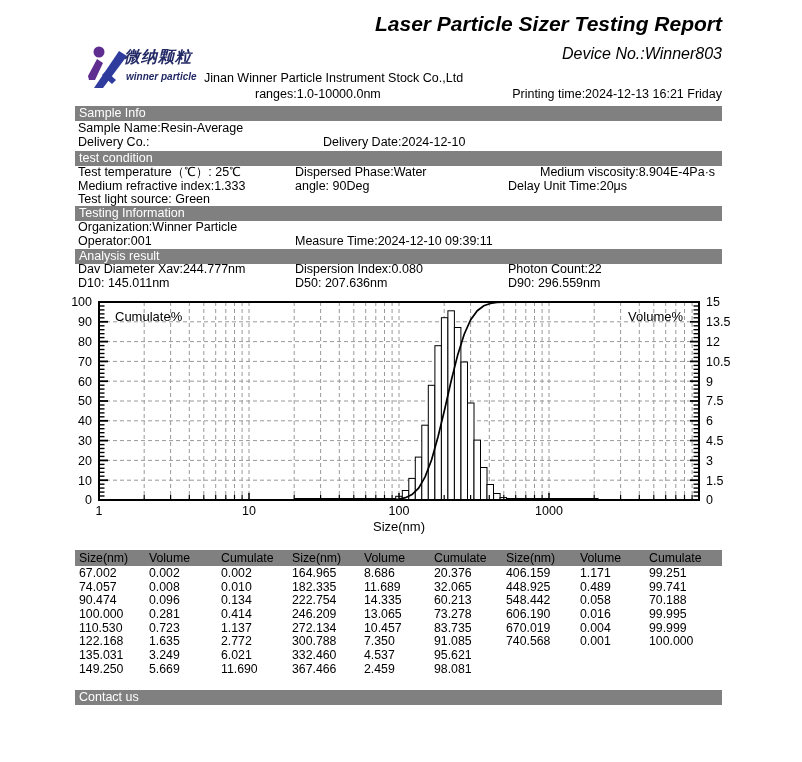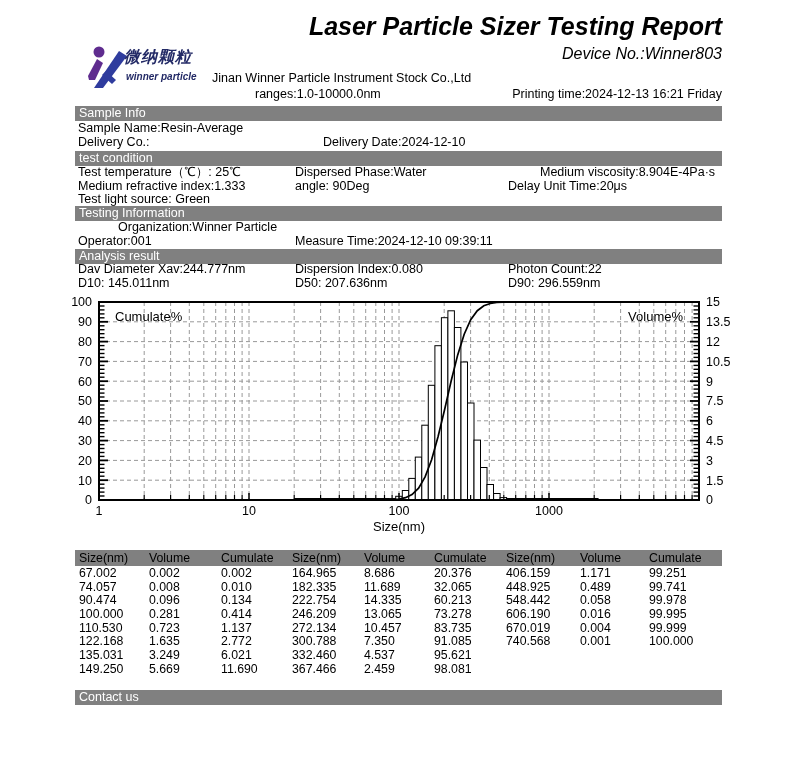--- a/index.html
+++ b/index.html
@@ -7,21 +7,21 @@
     width:802px;height:762px;position:relative;background:#ffffff;
     font-family:"Liberation Sans", sans-serif;color:#000;overflow:hidden;
   }
   .abs{position:absolute;white-space:nowrap;}
   .f12{font-size:12.5px;line-height:13.5px;}
   .bar{
     position:absolute;left:75px;width:643px;height:15px;
     background:var(--bar-gray,#808080);color:#fff;font-size:12.5px;
     line-height:15px;padding-left:4px;white-space:nowrap;
   }
-  .title{font-size:25px;font-weight:bold;font-style:italic;}
+  .title{font-size:21px;font-weight:bold;font-style:italic;}
   .device{font-size:16px;font-style:italic;}
   .brand-cn{font-size:16px;font-weight:bold;font-style:italic;color:var(--logo-navy,#232a66);letter-spacing:1px;line-height:22px;}
   .brand-en{font-size:10px;font-weight:bold;font-style:italic;color:var(--logo-navy,#232a66);line-height:11px;}
   .tbl-grid{display:grid;grid-template-columns:70px 72px 71px 72px 70px 72px 74px 69px 1fr;}
   #table-header{
     position:absolute;left:75px;top:550px;width:643px;height:16px;
     background:var(--bar-gray,#808080);color:#000;font-size:12.3px;line-height:16px;padding-left:4px;
   }
   #table-rows{
     position:absolute;left:75px;top:567px;width:643px;padding-left:4px;
@@ -40,40 +40,40 @@
   <svg width="46" height="46" viewBox="0 0 46 46" style="position:absolute;left:0;top:0;">
     <circle cx="13" cy="8" r="5.5" fill="#5f2c8f"></circle>
     <polygon points="2,32 11,15 17,19 9,36 3,36" fill="#5f2c8f"></polygon>
     <polygon points="8,44 33,7 41,12 17,44" fill="#2f3c9e"></polygon>
     <polygon points="20,27 30,36 26,40 16,31" fill="#2f3c9e"></polygon>
   </svg>
   <div class="abs brand-cn" style="left:38px;top:2px;">微纳颗粒</div>
   <div class="abs brand-en" style="left:40px;top:27px;">winner particle</div>
 </div>
 
-<div class="abs f12" style="left:212px;top:72px;text-align:center;">Jinan Winner Particle Instrument Stock Co.,Ltd</div>
+<div class="abs f12" style="left:204px;top:72px;text-align:center;">Jinan Winner Particle Instrument Stock Co.,Ltd</div>
 <div class="abs f12" style="left:255px;top:88px;">ranges:1.0-10000.0nm</div>
 <div class="abs f12" style="top:88px;right:80px;">Printing time:2024-12-13 16:21 Friday</div>
 
 <div class="bar" style="top:106px;">Sample Info</div>
 <div class="abs f12" style="left:78px;top:122px;">Sample Name:Resin-Average</div>
 <div class="abs f12" style="left:78px;top:136px;">Delivery Co.:</div>
 <div class="abs f12" style="left:295px;top:136px;margin-left:28px;">Delivery Date:2024-12-10</div>
 
 <div class="bar" style="top:151px;">test condition</div>
 <div class="abs f12" style="left:78px;top:166px;">Test temperature（℃）: 25℃</div>
 <div class="abs f12" style="left:295px;top:166px;">Dispersed Phase:Water</div>
 <div class="abs f12" style="left:508px;top:166px;margin-left:32px;">Medium viscosity:8.904E-4Pa·s</div>
 <div class="abs f12" style="left:78px;top:180px;">Medium refractive index:1.333</div>
 <div class="abs f12" style="left:295px;top:180px;">angle:  90Deg</div>
 <div class="abs f12" style="left:508px;top:180px;">Delay Unit Time:20μs</div>
 <div class="abs f12" style="left:78px;top:193px;">Test light source:  Green</div>
 
 <div class="bar" style="top:206px;">Testing Information</div>
-<div class="abs f12" style="left:78px;top:221px;margin-left:40px;">Organization:Winner Particle</div>
+<div class="abs f12" style="left:78px;top:221px;">Organization:Winner Particle</div>
 <div class="abs f12" style="left:78px;top:235px;">Operator:001</div>
 <div class="abs f12" style="left:295px;top:235px;">Measure Time:2024-12-10 09:39:11</div>
 
 <div class="bar" style="top:249px;">Analysis result</div>
 <div class="abs f12" style="left:78px;top:263px;">Dav Diameter Xav:244.777nm</div>
 <div class="abs f12" style="left:295px;top:263px;">Dispersion Index:0.080</div>
 <div class="abs f12" style="left:508px;top:263px;">Photon Count:22</div>
 <div class="abs f12" style="left:78px;top:277px;">D10:  145.011nm</div>
 <div class="abs f12" style="left:295px;top:277px;">D50:  207.636nm</div>
 <div class="abs f12" style="left:508px;top:277px;">D90:  296.559nm</div>
@@ -350,21 +350,21 @@
     </div>
     <div class="tbl-grid">
       <div class="cell">90.474</div>
       <div class="cell">0.096</div>
       <div class="cell">0.134</div>
       <div class="cell">222.754</div>
       <div class="cell">14.335</div>
       <div class="cell">60.213</div>
       <div class="cell">548.442</div>
       <div class="cell">0.058</div>
-      <div class="cell">99.978</div>
+      <div class="cell">70.188</div>
     </div>
     <div class="tbl-grid">
       <div class="cell">100.000</div>
       <div class="cell">0.281</div>
       <div class="cell">0.414</div>
       <div class="cell">246.209</div>
       <div class="cell">13.065</div>
       <div class="cell">73.278</div>
       <div class="cell">606.190</div>
       <div class="cell">0.016</div>

